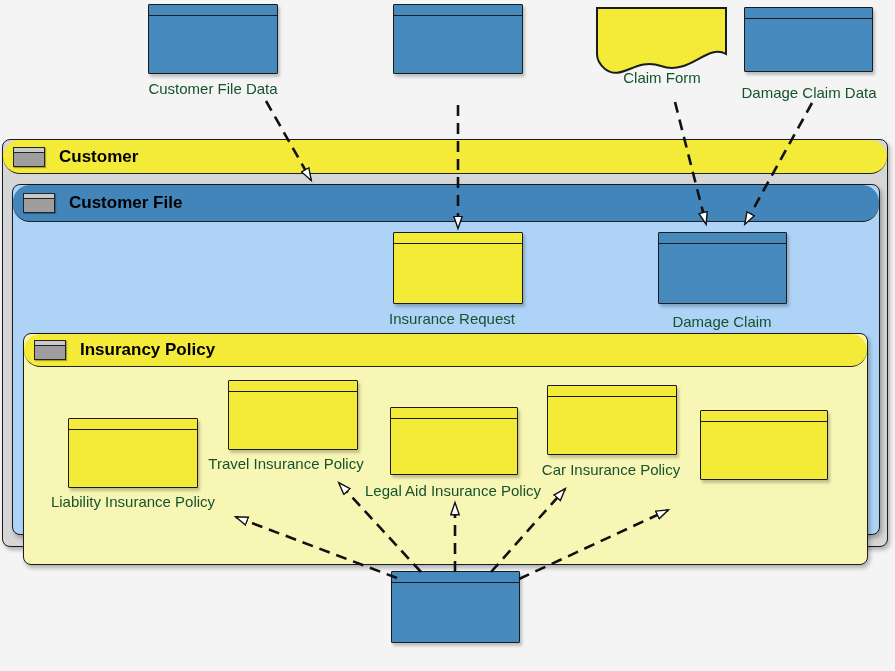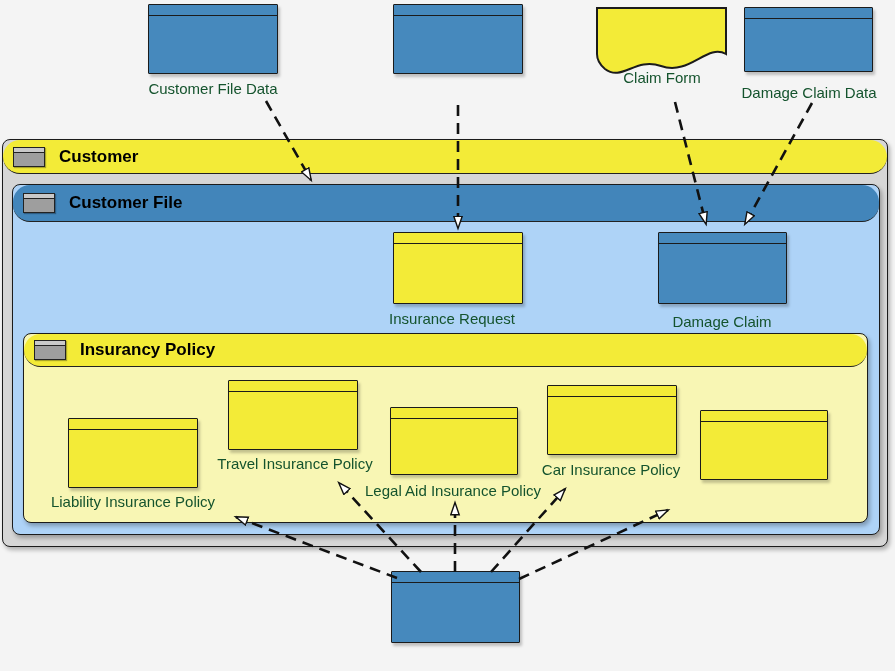--- a/index.html
+++ b/index.html
@@ -77,21 +77,21 @@
 
   <div class="container c-customer-file" style="left:12px;top:184px;width:868px;height:351px;">
     <div class="hdr">
       <span class="doc-icon">
           <span class="doc-icon-top"></span>
         </span>
       <span class="hdr-label">Customer File</span>
     </div>
   </div>
 
-  <div class="container c-insurancy" style="left:23px;top:333px;width:845px;height:190px;">
+  <div class="container c-insurancy" style="left:23px;top:333px;width:845px;height:232px;">
     <div class="hdr">
       <span class="doc-icon">
           <span class="doc-icon-top"></span>
         </span>
       <span class="hdr-label">Insurancy Policy</span>
     </div>
   </div>
 
   <div class="card blue" style="left:148px;top:4px;width:130px;height:70px;">
       <div class="strip"></div>
@@ -123,21 +123,21 @@
   <div class="nlabel" style="left:722px;top:313px;">Damage Claim</div>
 
   <div class="card yellow" style="left:68px;top:418px;width:130px;height:70px;">
       <div class="strip"></div>
     </div>
   <div class="nlabel" style="left:133px;top:493px;">Liability Insurance Policy</div>
 
   <div class="card yellow" style="left:228px;top:380px;width:130px;height:70px;">
       <div class="strip"></div>
     </div>
-  <div class="nlabel" style="left:295px;top:455px;">Travel Insurance Policy</div>
+  <div class="nlabel" style="left:286px;top:455px;">Travel Insurance Policy</div>
 
   <div class="card yellow" style="left:390px;top:407px;width:128px;height:68px;">
       <div class="strip"></div>
     </div>
   <div class="nlabel" style="left:453px;top:482px;">Legal Aid Insurance Policy</div>
 
   <div class="card yellow" style="left:547px;top:385px;width:130px;height:70px;">
       <div class="strip"></div>
     </div>
   <div class="nlabel" style="left:611px;top:461px;">Car Insurance Policy</div>

